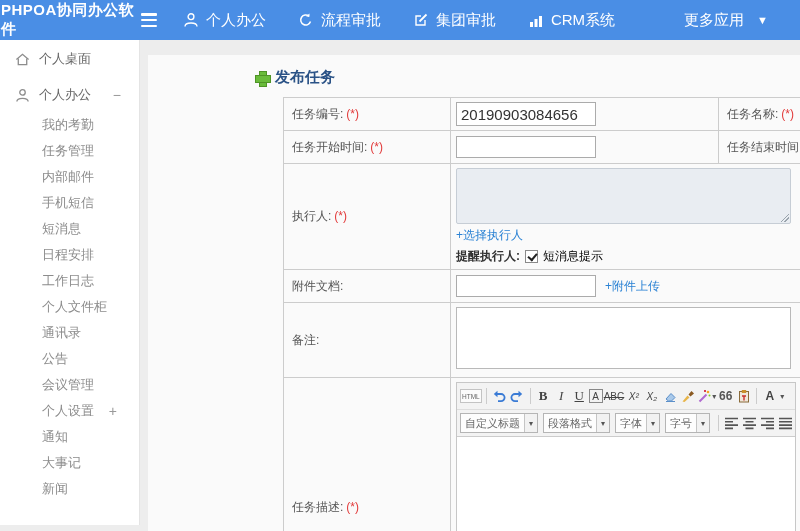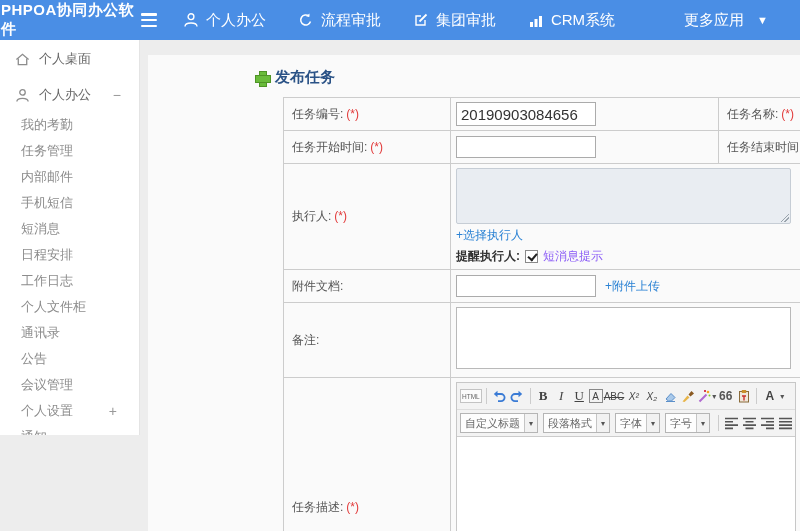--- a/index.html
+++ b/index.html
@@ -11,27 +11,27 @@
   .navbar { position:absolute; top:0; left:0; width:800px; height:40px; background:#4a8ee5; display:flex; align-items:center; color:#fff; }
   .brand { font-size:15px; font-weight:700; padding-left:1px; width:178px; letter-spacing:.5px; }
   .nav-burger { width:20px; height:14px; display:flex; flex-direction:column; justify-content:space-between; margin-right:26px; cursor:pointer; }
   .nav-burger i { display:block; height:2.5px; background:#fff; border-radius:1px; }
   .nav-item { display:flex; align-items:center; gap:7px; font-size:15px; margin-right:32px; cursor:pointer; white-space:nowrap; }
   .nav-item svg { display:block; }
   .nav-item.more { margin-left:37px; }
   .caret { font-size:11px; margin-left:6px; }
 
   
-  .sidebar { position:absolute; top:40px; left:0; width:140px; height:395px; background:#fff; border-right:1px solid #e4e4e4; overflow:hidden; }
+  .sidebar { position:absolute; top:40px; left:0; width:140px; height:485px; background:#fff; border-right:1px solid #e4e4e4; overflow:hidden; }
   .side-top { display:flex; align-items:center; gap:9px; padding-left:15px; font-size:13px; color:#666; cursor:pointer; }
   .side-top.first { height:38px; }
   .side-top.second { height:34px; }
   .side-toggle { margin-left:auto; margin-right:18px; color:#999; font-size:14px; }
   .side-sub { list-style:none; }
-  .side-sub li { height:26px; line-height:26px; padding-left:21px; font-size:13px; color:#8c8c8c; cursor:pointer; display:flex; }
+  .side-sub li { height:26px; line-height:26px; padding-left:42px; font-size:13px; color:#8c8c8c; cursor:pointer; display:flex; }
   .side-sub li .side-toggle { margin-right:22px; }
   .side-icon { color:#8d8d8d; display:flex; }
 
   
   .content { position:absolute; top:40px; left:141px; width:659px; height:491px; background:#ededed;margin-top:10px; }
   .panel { position:absolute; top:5px; left:7px; width:652px; height:486px; background:#fafafa; overflow:hidden; }
   .page-header { display:flex; align-items:center; gap:6px; margin:13px 0 0 107px; }
   .page-title { font-size:15px; font-weight:700; color:#2a5286; }
   .plus-icon { position:relative; width:14px; height:14px; }
   .plus-icon::before, .plus-icon::after { content:""; position:absolute; background:#6abc3b; border:1px solid #4f9426; }
@@ -50,21 +50,21 @@
   input.txt.small { width:140px; height:22px; font-size:12px; }
   .exec-area { width:335px; height:56px; background:#e9edf2; border:1px solid #c6cdd5; border-radius:2px; position:relative; resize:none; }
   .grip { position:absolute; right:1px; bottom:1px; width:9px; height:9px; background:
     linear-gradient(135deg, transparent 50%, #9aa4ad 50% 57%, transparent 57% 72%, #9aa4ad 72% 79%, transparent 79%); }
   .blue-link { color:#2a82d4; font-size:12px; text-decoration:none; cursor:pointer; }
   .exec-link { display:block; margin-top:3px; }
   .remind-line { display:flex; align-items:center; gap:5px; margin-top:4px; font-size:12px; }
   .remind-lbl { font-weight:700; color:#333; }
   .checkbox { position:relative; width:13px; height:13px; border:1px solid #8a8a8a; background:#fff; cursor:pointer; }
   .checkbox::after { content:""; position:absolute; left:2px; top:2px; width:7px; height:4px; border-left:2px solid #222; border-bottom:2px solid #222; transform:rotate(-50deg); }
-  .cb-lbl { color:#8b5cf6; }
+  .cb-lbl { color:#000000; }
   .attach-line { display:flex; align-items:center; gap:9px; }
   textarea.remark { width:335px; height:62px; border:1px solid #b9b9b9; background:#fff; resize:none; font-family:inherit; }
 
   
   .editor { width:340px; border:1px solid #c7c7c7; background:#fff; }
   .ed-toolbar { background:#f3f3f3; display:flex; align-items:center; height:26px; padding:0 3px; gap:1px; overflow:hidden; white-space:nowrap; }
   .ed-toolbar.row2 { border-top:1px solid #ddd; height:27px; }
   .ed-btn { min-width:17px; height:18px; display:inline-flex; align-items:center; justify-content:center; font-size:11px; color:#444; cursor:pointer; flex:none; }
   .ed-btn.htmlb { font-size:6.5px; color:#666; border:1px solid #c3c3c3; background:#fbfbfb; padding:0 1px; height:14px; }
   .ed-btn.b { font-weight:700; font-family:"Liberation Serif",serif; font-size:13px; }

